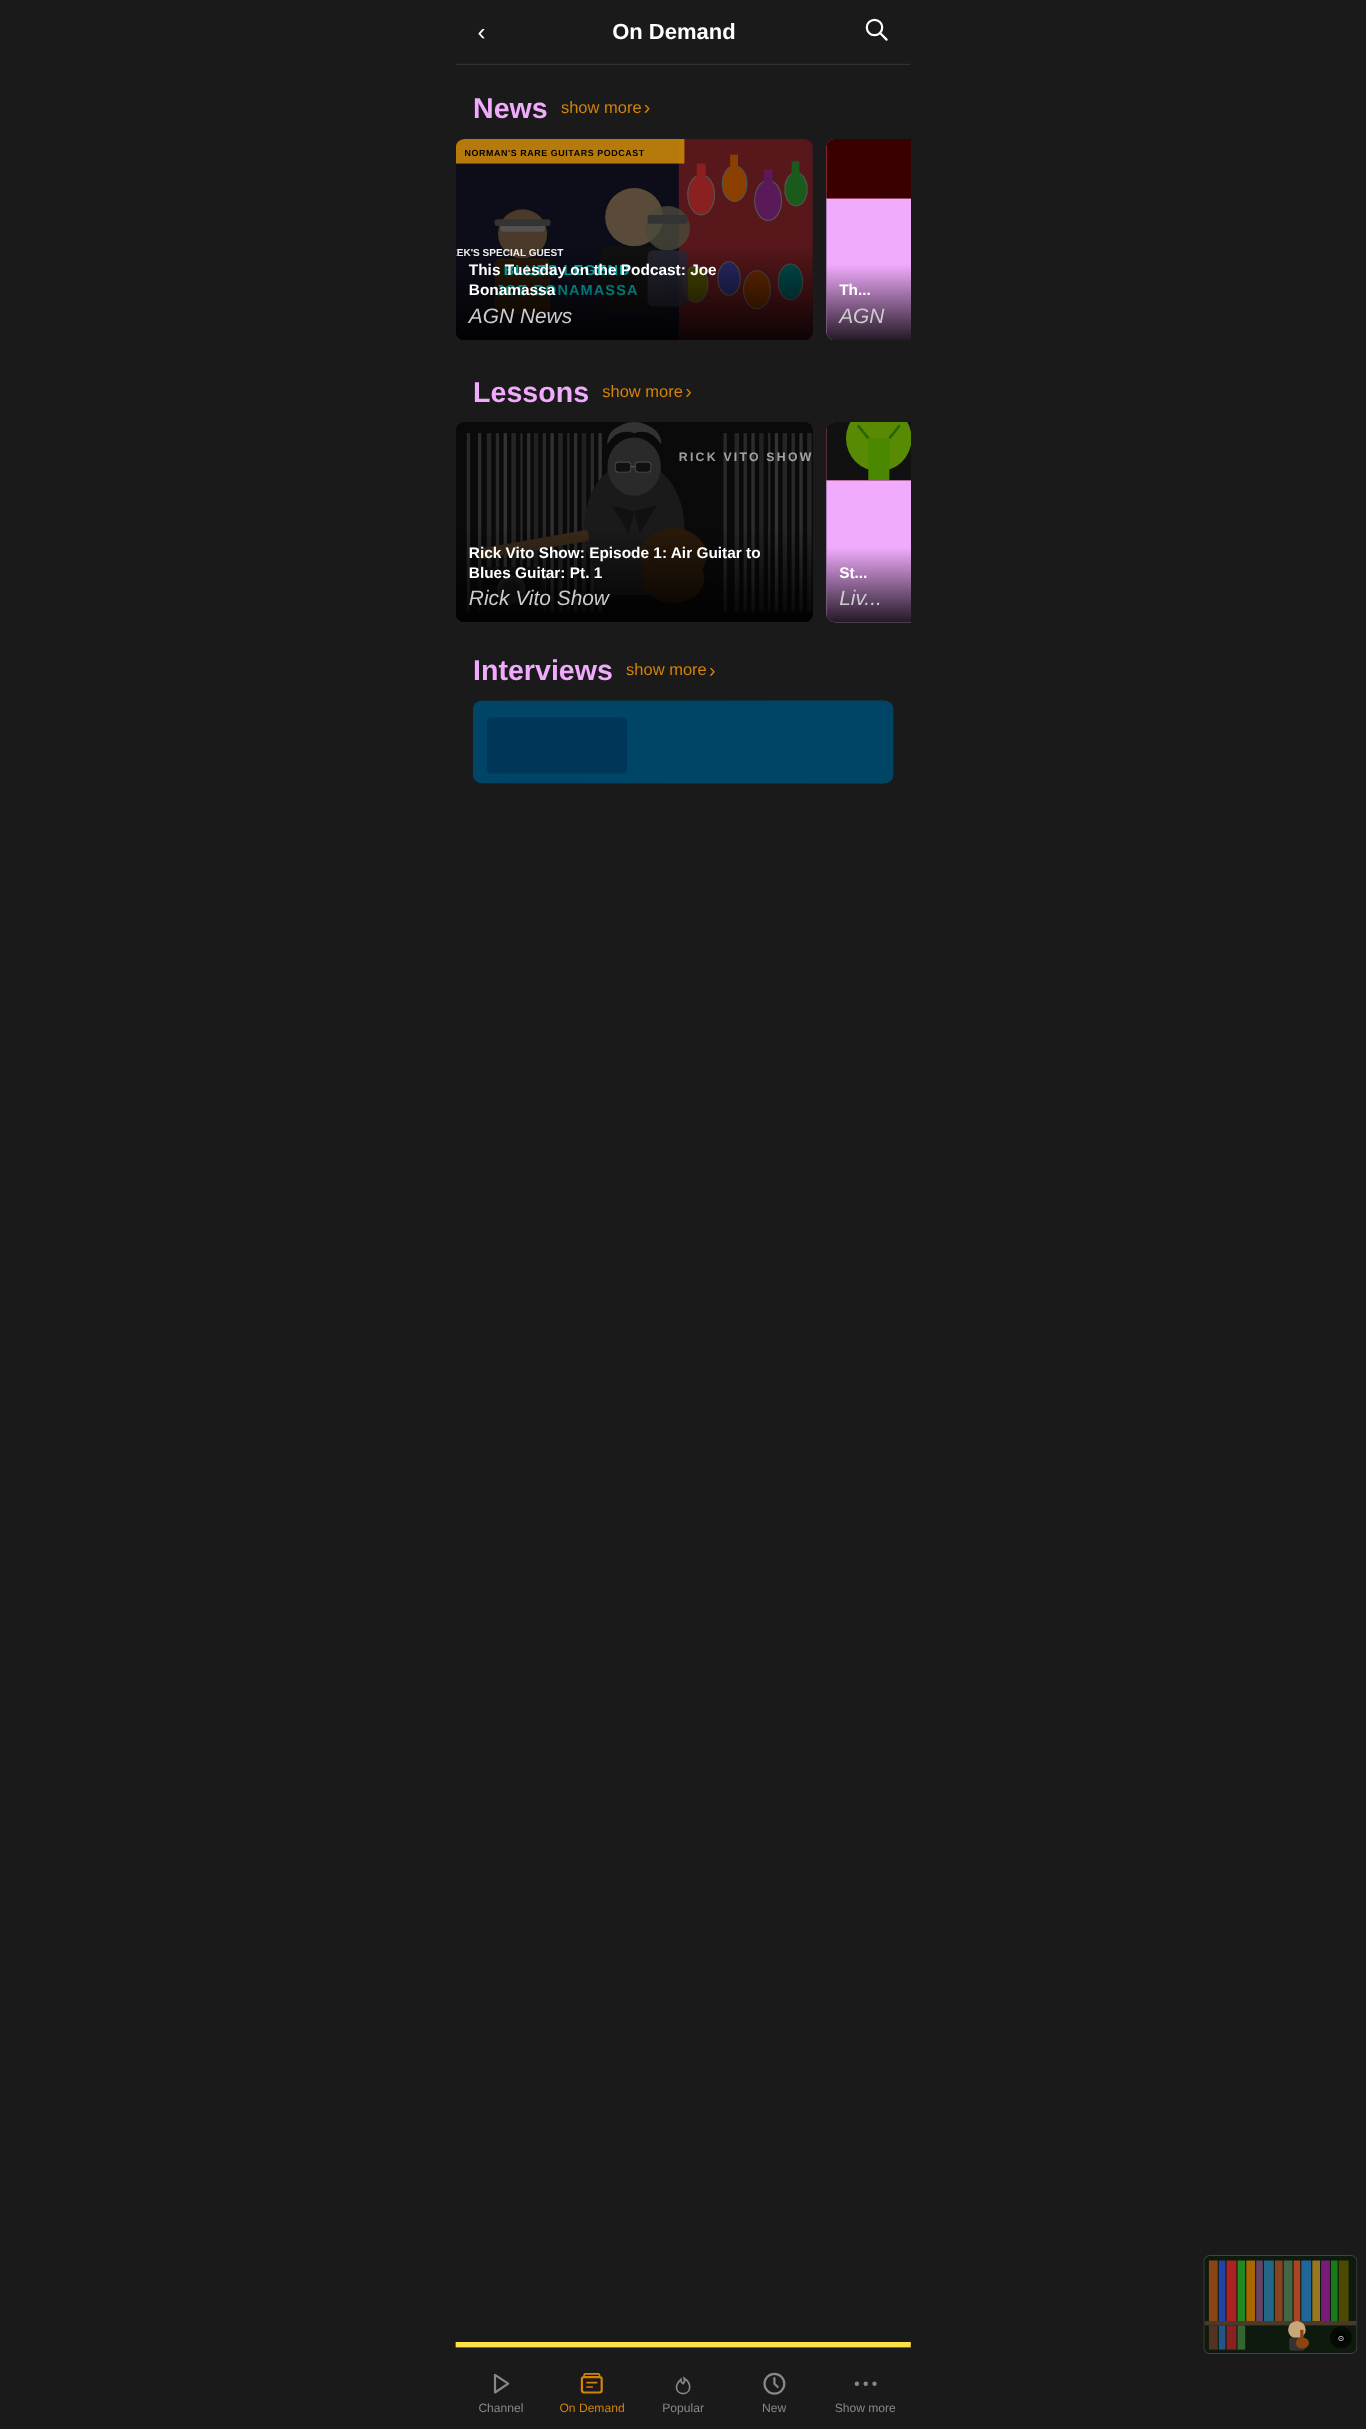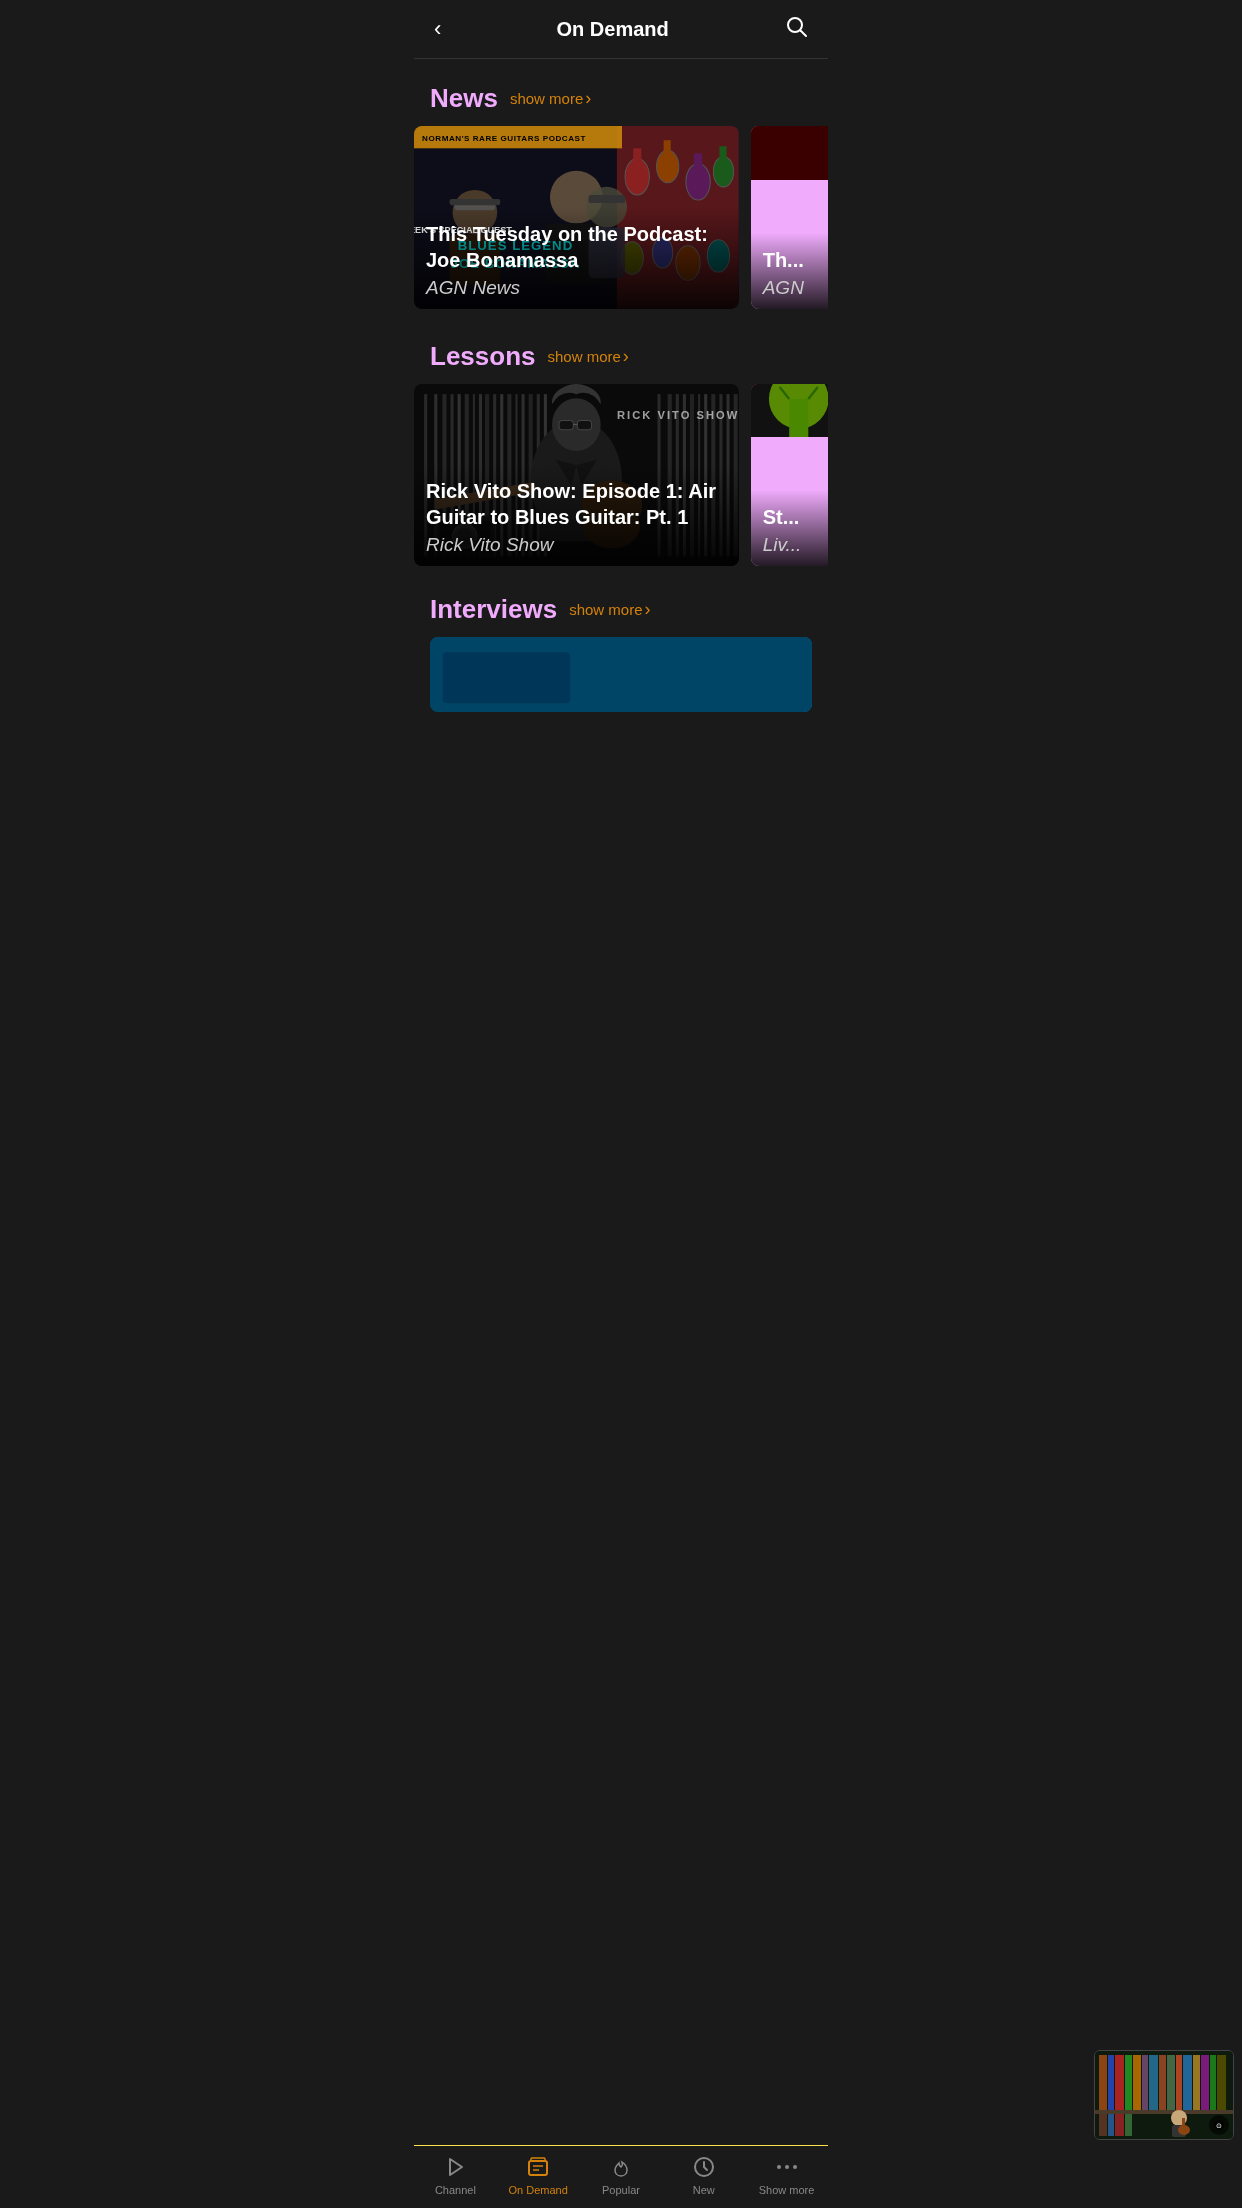--- a/index.html
+++ b/index.html
@@ -130,21 +130,21 @@
     .card-info-overlay {
       position: absolute;
       bottom: 0;
       left: 0;
       right: 0;
       padding: 14px 12px 10px;
       background: linear-gradient(transparent, rgba(0,0,0,0.85));
     }
 
     .card-info-title {
-      font-size: 20px;
+      font-size: 14px;
       font-weight: 700;
       color: #fff;
       line-height: 1.3;
       margin-bottom: 4px;
     }
 
     .card-info-subtitle {
       font-size: 19px;
       color: #cccccc;
       font-style: italic;
@@ -201,25 +201,25 @@
 
     
     .bottom-nav {
       position: fixed;
       bottom: 0;
       left: 50%;
       transform: translateX(-50%);
       width: 100%;
       max-width: 414px;
       background: #1a1a1a;
-      border-top: 1px solid #fde047;
+      border-top: 5px solid #fde047;
       display: flex;
       align-items: flex-start;
       justify-content: space-around;
-      padding: 8px 0 12px;
+      padding: 20px 0 12px;
       z-index: 200;
     }
 
     .nav-item {
       display: flex;
       flex-direction: column;
       align-items: center;
       gap: 4px;
       cursor: pointer;
       min-width: 60px;

